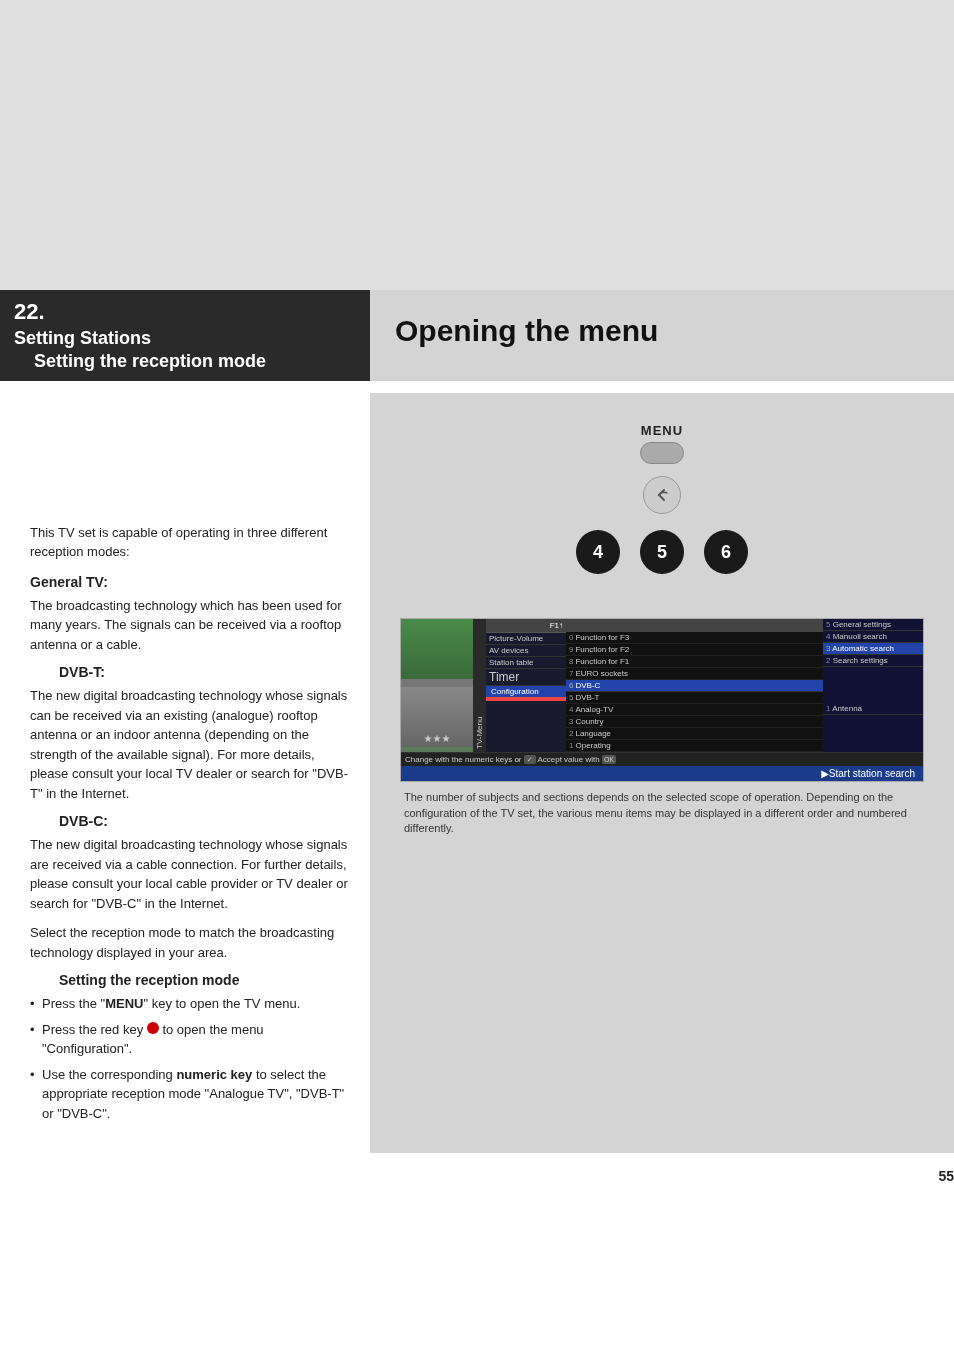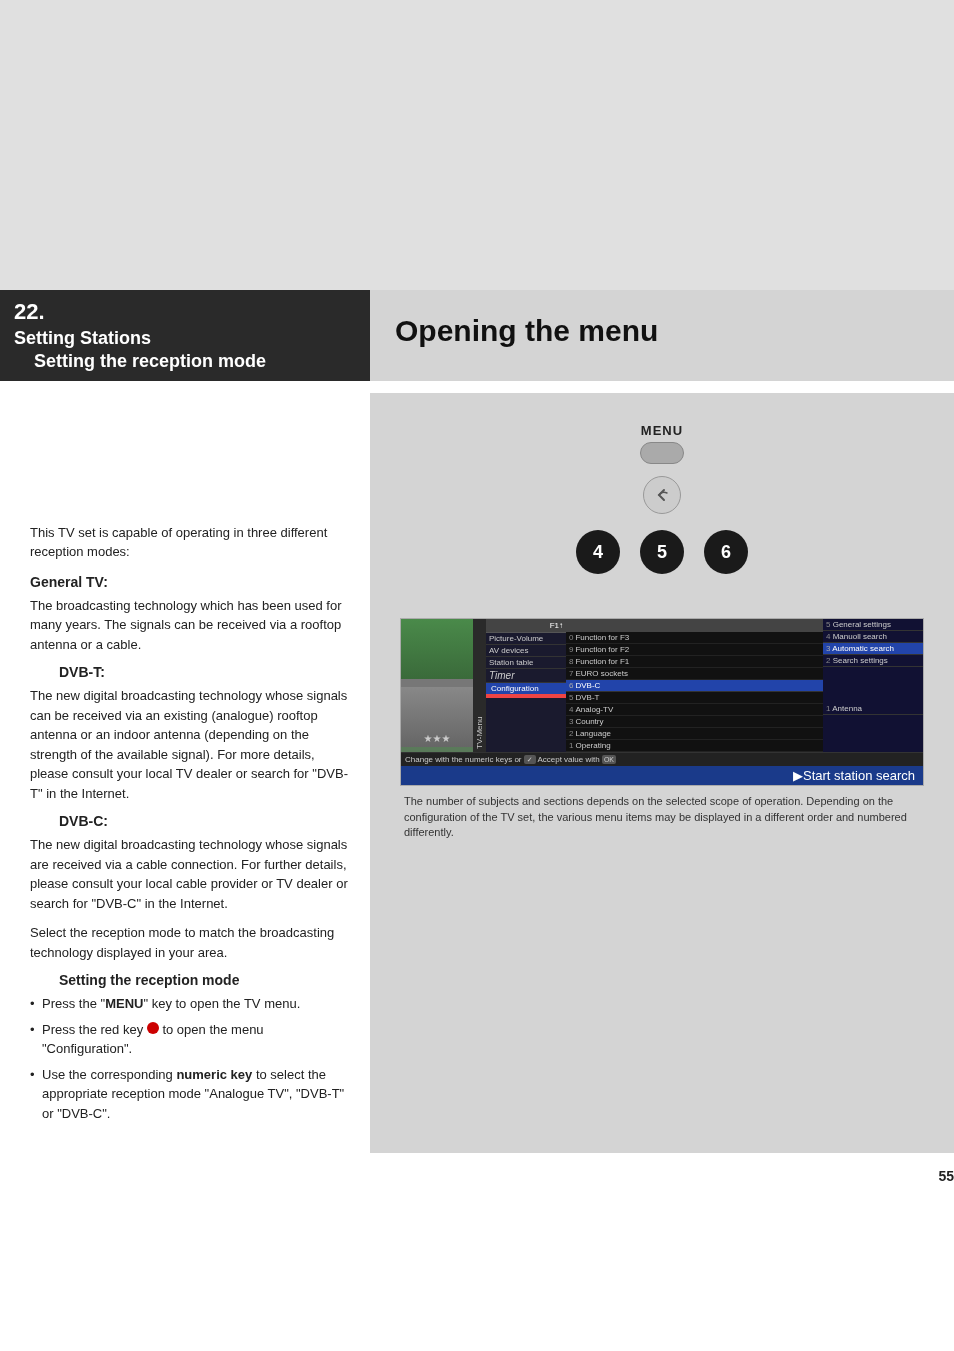--- a/index.html
+++ b/index.html
@@ -397,21 +397,21 @@
                 <div class="stars" style="position:absolute; bottom:4px; left:0; right:0; color:#ccc; font-size:10px;">★★★</div>
               </div>
 
               <div class="tv-side-label">TV-Menu</div>
 
               <div style="background:#1a1a2e; width:80px; flex-shrink:0;">
                 <div style="background:#444; color:#fff; padding:2px 3px; font-size:8px; text-align:right; border-bottom:1px solid #555;">F1↑</div>
                 <div style="padding:1px 3px; font-size:8px; color:#ccc; border-bottom:1px solid #333;">Picture-Volume</div>
                 <div style="padding:1px 3px; font-size:8px; color:#ccc; border-bottom:1px solid #333;">AV devices</div>
                 <div style="padding:1px 3px; font-size:8px; color:#ccc; border-bottom:1px solid #333;">Station table</div>
-                <div style="padding:1px 3px; font-size:10px; color:#ccc; border-bottom:1px solid #333;font-style:italic;">Timer</div>
+                <div style="padding:1px 3px; font-size:12px; color:#ccc; border-bottom:1px solid #333;">Timer</div>
                 <div style="padding:1px 5px; font-size:8px; background:#2244aa; color:#fff; border-bottom:4px solid #ef4444;">Configuration</div>
               </div>
 
               <div style="background:#111; flex:1; min-width:80px;">
                 <div style="background:#444; color:#fff; padding:2px 3px; font-size:8px;">&nbsp;</div>
                 <div style="display:flex; align-items:center; padding:1px 3px; font-size:8px; color:#ccc; border-bottom:1px solid #222;"><span style="color:#888; margin-right:2px;">0</span> Function for F3</div>
                 <div style="display:flex; align-items:center; padding:1px 3px; font-size:8px; color:#ccc; border-bottom:1px solid #222;"><span style="color:#888; margin-right:2px;">9</span> Function for F2</div>
                 <div style="display:flex; align-items:center; padding:1px 3px; font-size:8px; color:#ccc; border-bottom:1px solid #222;"><span style="color:#888; margin-right:2px;">8</span> Function for F1</div>
                 <div style="display:flex; align-items:center; padding:1px 3px; font-size:8px; color:#ccc; border-bottom:1px solid #222;"><span style="color:#888; margin-right:2px;">7</span> EURO sockets</div>
                 <div style="display:flex; align-items:center; padding:1px 3px; font-size:8px; background:#2244aa; color:#fff; border-bottom:1px solid #333;"><span style="color:#aaa; margin-right:2px;">6</span> DVB-C</div>
@@ -427,21 +427,21 @@
                 <div style="padding:1px 3px; font-size:8px; color:#ccc; border-bottom:1px solid #333;"><span style="color:#888;">4</span> Manuoll search</div>
                 <div style="padding:1px 3px; font-size:8px; background:#2244aa; color:#fff; border-bottom:1px solid #333;"><span style="color:#aaa;">3</span> Automatic search</div>
                 <div style="padding:1px 3px; font-size:8px; color:#ccc; border-bottom:1px solid #333;"><span style="color:#888;">2</span> Search settings</div>
                 <div style="padding:1px 3px; font-size:8px; color:#ccc; border-bottom:1px solid #333;margin-top:36px;"><span style="color:#888;">1</span> Antenna</div>
               </div>
             </div>
 
             <div style="background:#222; color:#ccc; padding:2px 4px; font-size:8px; display:flex; align-items:center; gap:4px; border-top:1px solid #333;">
               <div>Change with the numeric keys or <span style="background:#555; padding:1px 3px; border-radius:2px; font-size:7px;">✓</span> Accept value with <span style="background:#555; padding:1px 2px; border-radius:2px; font-size:7px;">OK</span></div>
             </div>
-            <div style="background:#1a3a8a; color:white; padding:2px 8px; font-size:13px; text-align:right; margin:0;">
+            <div style="background:#1a3a8a; color:white; padding:2px 8px; font-size:10px; text-align:right; margin:0;">
               <span>▶Start station search</span>
             </div>
           </div>
 
           <p class="caption-text">The number of subjects and sections depends on the selected scope of operation. Depending on the configuration of the TV set, the various menu items may be displayed in a different order and numbered differently.</p>
         </div>
 
       </div>
 
     </div>

